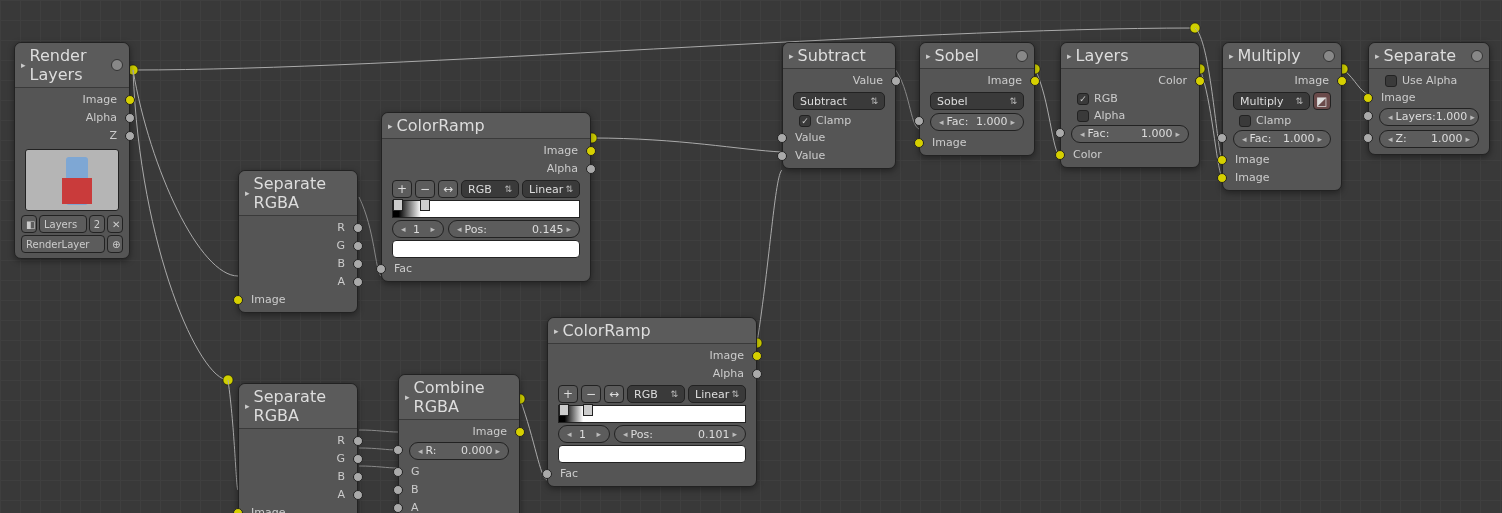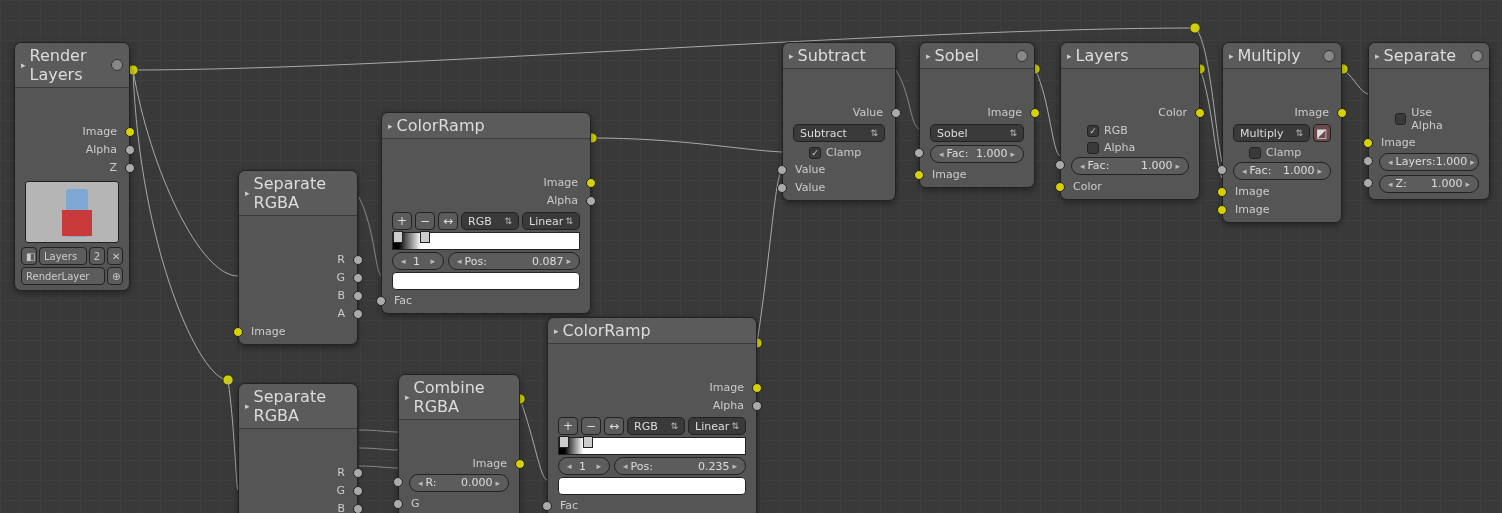--- a/index.html
+++ b/index.html
@@ -33,42 +33,42 @@
   .node .header {
     display:flex; align-items:center;
     padding:3px 6px;
     background:#5b5b5b;
     border-bottom:1px solid #3a3a3a;
     border-radius:7px 7px 0 0;
   }
   .node .header .tri { font-size:9px; color:#ccc; margin-right:4px; }
   .node .header .title { flex:1; color:#ddd; font-size:16px; }
   .node .header .hicon { width:12px; height:12px; border-radius:6px; background:#888; border:1px solid #333; margin-left:3px; }
-  .node .body { padding:3px 0;margin-top:32px; }
+  .node .body { padding:3px 0; }
   .row { position:relative; height:18px; line-height:18px; padding:0 12px; }
   .row.right { text-align:right; }
   .row.left { text-align:left; }
   .row .socket {
     position:absolute; width:10px; height:10px; border-radius:50%;
     top:4px; border:1px solid #222;
   }
   .row .socket.out { right:-6px; }
   .row .socket.in  { left:-6px; }
   .socket.yellow { background:#d6d000; }
   .socket.grey   { background:#aaa; }
   .row .lab { color:#ccc; }
 
   .widget { margin:2px 10px; }
   .drop {
     background:#3a3a3a; border:1px solid #222; border-radius:5px;
     height:18px; display:flex; align-items:center; padding:0 6px;
     color:#ddd; justify-content:space-between;
   }
   .drop .arrows { font-size:9px; color:#bbb; }
-  .check { display:flex; align-items:center; padding:2px 26px; }
+  .check { display:flex; align-items:center; padding:2px 16px; }
   .check .box { width:12px; height:12px; border:1px solid #222; border-radius:3px; background:#3a3a3a; margin-right:5px; display:flex; align-items:center; justify-content:center; font-size:9px; }
   .check .box.on::after { content:"✓"; color:#ccc; }
   .numfield {
     background:#5c5c5c; border:1px solid #222; border-radius:9px;
     height:18px; display:flex; align-items:center; padding:0 8px;
     justify-content:space-between; color:#ddd;
   }
   .numfield .l, .numfield .r { color:#bbb; font-size:9px; }
   .numfield .label { flex:1; text-align:left; padding-left:3px; }
   .numfield .val { text-align:right; padding-right:3px; }
@@ -215,21 +215,21 @@
     </div>
     <div class="halfwrap">
       <div class="numfield" style="flex:0 0 52px">
           <span class="l">◂</span>
           <span class="val">1</span>
           <span class="r">▸</span>
         </div>
       <div class="numfield">
           <span class="l">◂</span>
           <span class="label">Pos:</span>
-          <span class="val">0.087</span>
+          <span class="val">0.145</span>
           <span class="r">▸</span>
         </div>
     </div>
     <div class="swatch"></div>
     <div class="row left"><span class="socket in grey"></span><span class="lab">Fac</span></div>
   </div>
 </div>
 
 <div class="node" style="left:238px; top:383px; width:120px;">
   <div class="header">
@@ -294,21 +294,21 @@
     </div>
     <div class="halfwrap">
       <div class="numfield" style="flex:0 0 52px">
           <span class="l">◂</span>
           <span class="val">1</span>
           <span class="r">▸</span>
         </div>
       <div class="numfield">
           <span class="l">◂</span>
           <span class="label">Pos:</span>
-          <span class="val">0.235</span>
+          <span class="val">0.101</span>
           <span class="r">▸</span>
         </div>
     </div>
     <div class="swatch"></div>
     <div class="row left"><span class="socket in grey"></span><span class="lab">Fac</span></div>
   </div>
 </div>
 
 <div class="node" style="left:782px; top:42px; width:114px;">
   <div class="header">

